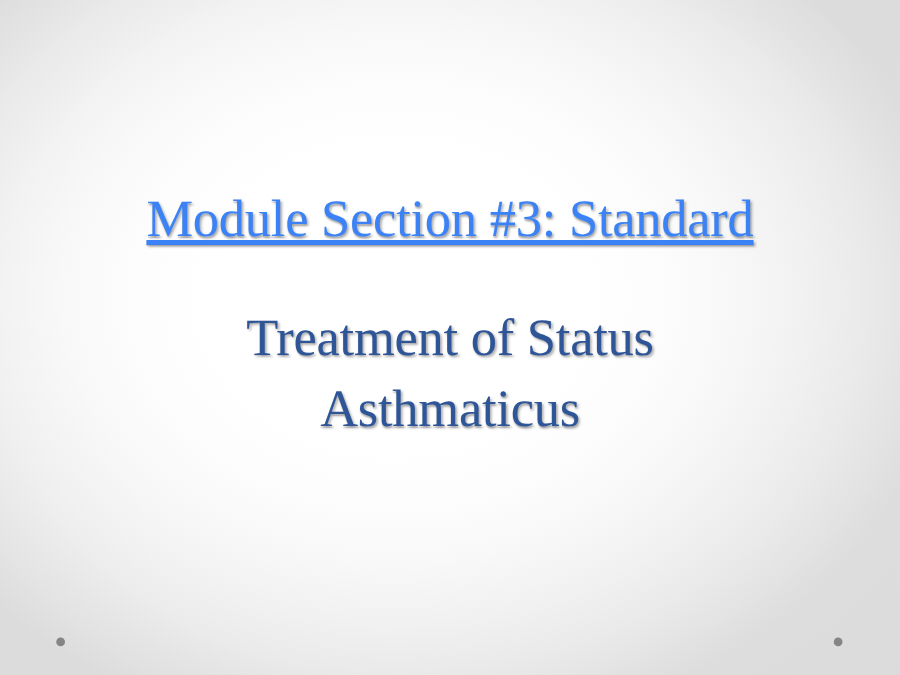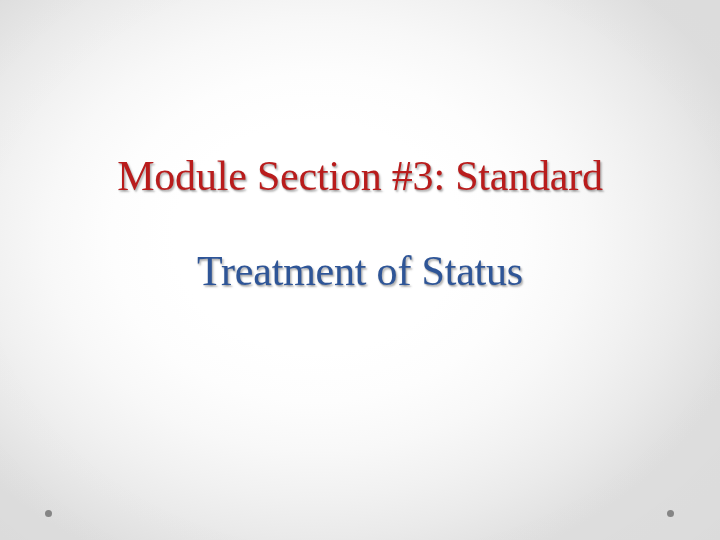--- a/index.html
+++ b/index.html
@@ -96,21 +96,22 @@
 </head>
 <body>
 
 <div id="slide">
 
   <div id="slide-background"></div>
 
   <div id="slide-vignette"></div>
 
   <div id="title-block">
-    <span class="title-line" id="title-line-1" style="color: #b91c1c;">Module Section #3: Standard</span>
+    <span class="title-line" id="title-line-1" style="color: #3b82f6; text-decoration: underline;">Module Section #3: Standard</span>
     <span class="title-line" id="title-line-2" style="color: rgb(46, 85, 151); margin-top: 38px;">Treatment of Status</span>
+    <span class="title-line" id="title-line-3" style="color: rgb(46, 85, 151);">Asthmaticus</span>
   </div>
 
   <div class="deco-dot" id="deco-dot-left" style="background-color: rgb(128, 128, 128);"></div>
 
   <div class="deco-dot" id="deco-dot-right" style="background-color: rgb(128, 128, 128);"></div>
 
 </div>
 
 </body></html>

